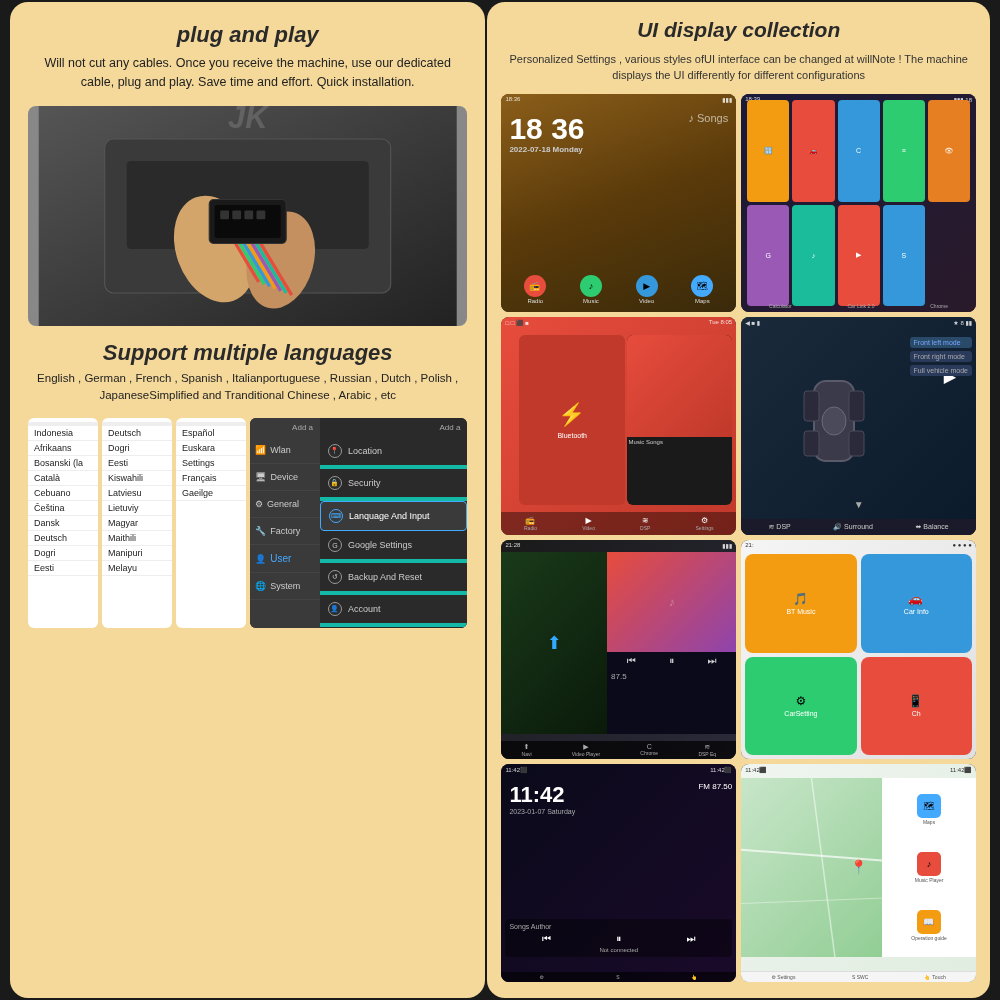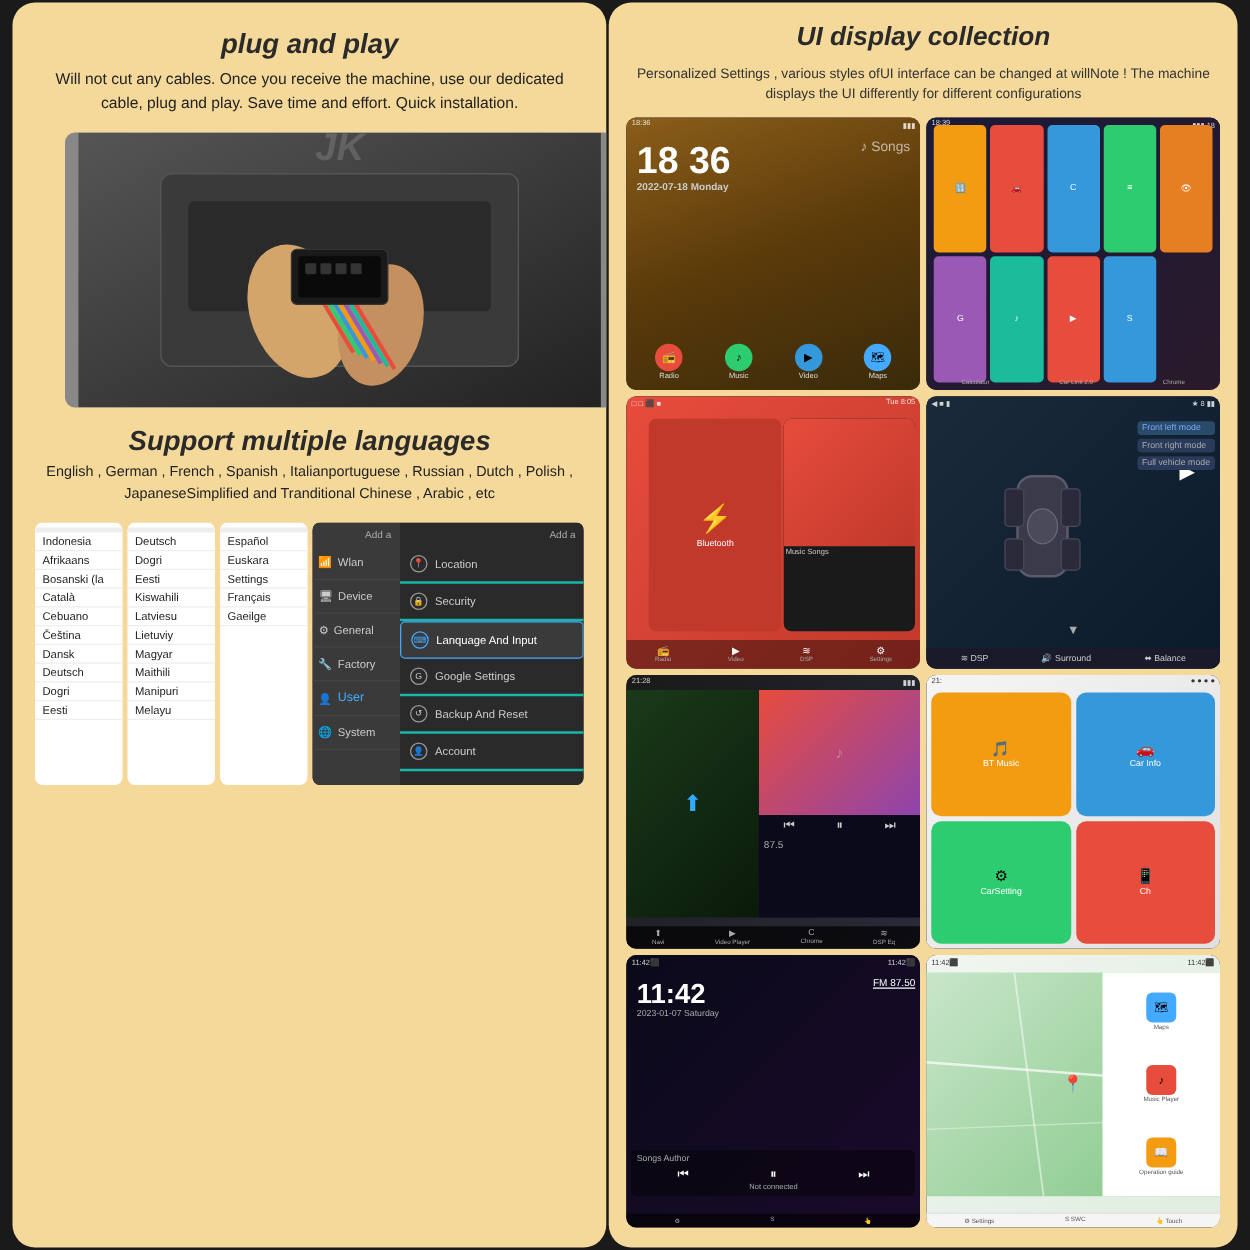--- a/index.html
+++ b/index.html
@@ -46,21 +46,20 @@
     .car-image-container {
       width: 100%;
       height: 220px;
       border-radius: 8px;
       overflow: hidden;
       background: #888;
       display: flex;
       align-items: center;
       justify-content: center;
       position: relative;
-      margin-left: 24px;
     }
     
     .car-img-svg {
       width: 100%;
       height: 100%;
     }
     .settings-mockup {
       display: flex;
       gap: 4px;
       height: 210px;
@@ -109,21 +108,21 @@
     .settings-right-col {
       flex: 1;
       background: #2a2a2a;
       display: flex;
       flex-direction: column;
     }
     .settings-right-item {
       padding: 7px 8px;
       color: #ccc;
       font-size: 9px;
-      border-bottom: 2px solid #14b8a6;
+      border-bottom: 4px solid #14b8a6;
       display: flex;
       align-items: center;
       gap: 6px;
     }
     .settings-right-item.active {
       background: rgba(255,255,255,0.08);
       border: 1px solid #4af;
       border-radius: 4px;
       color: #fff;
     }
@@ -634,21 +633,21 @@
       <div class="ui-cell">
         <div class="ui-screen screen7">
           <div class="status-bar">
             <span>11:42⬛</span>
             <span>11:42⬛</span>
           </div>
           <div style="position:absolute;left:8px;top:18px;">
             <div style="font-size:22px;font-weight:900;color:#fff;">11:42</div>
             <div style="font-size:7px;color:#aaa;">2023-01-07  Saturday</div>
           </div>
-          <div style="position:absolute;right:4px;top:18px;font-size:8px;color:#fff;text-decoration:underline;">FM 87.50</div>
+          <div style="position:absolute;right:4px;top:18px;font-size:8px;color:#fff;">FM 87.50</div>
 
           <div style="position:absolute;left:4px;bottom:25px;right:4px;background:rgba(0,0,0,0.4);border-radius:4px;padding:4px;">
             <div style="font-size:7px;color:#aaa;">Songs Author</div>
             <div style="display:flex;justify-content:space-around;margin-top:3px;font-size:10px;color:#fff;">
               <span>⏮</span>
               <span>⏸</span>
               <span>⏭</span>
             </div>
             <div style="font-size:6px;color:#aaa;text-align:center;margin-top:2px;">Not connected</div>
           </div>

